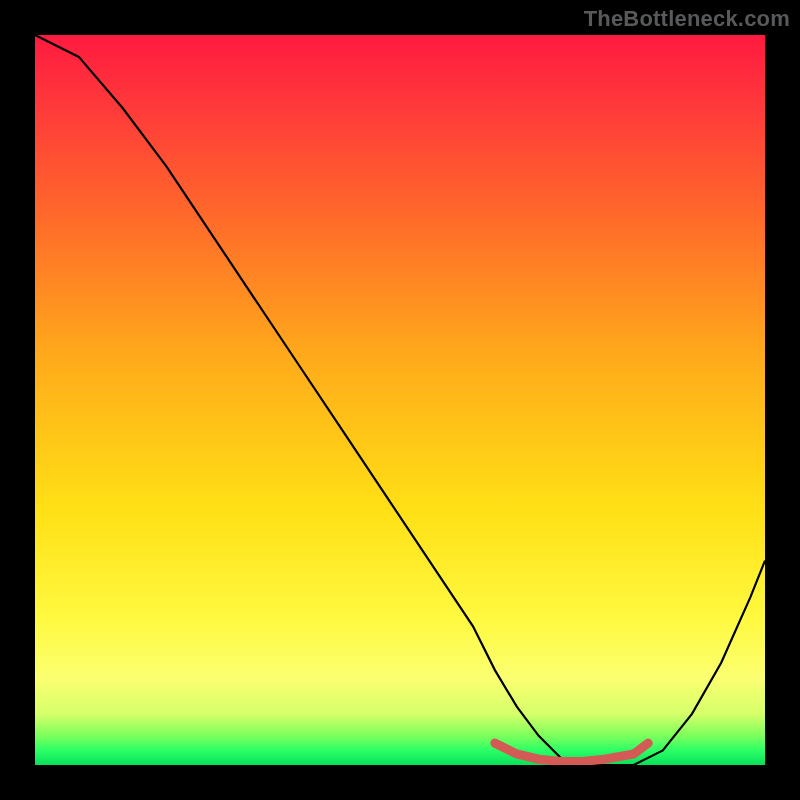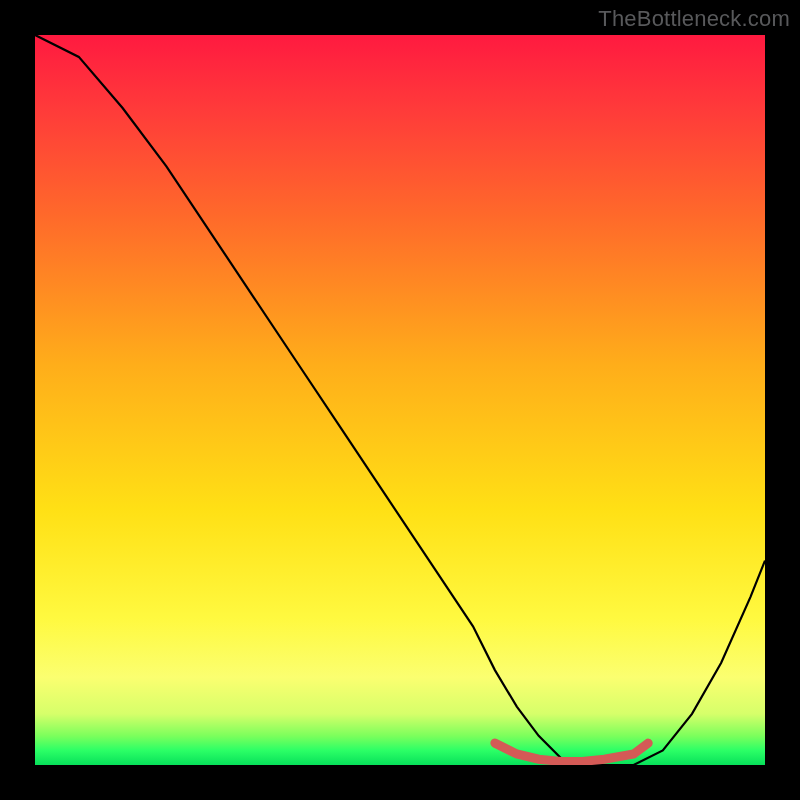--- a/index.html
+++ b/index.html
@@ -30,21 +30,21 @@
       #07e05a 100%
     );
   }
   .attribution {
     position: absolute;
     top: 6px;
     right: 10px;
     font-family: Arial, Helvetica, sans-serif;
     font-size: 22px;
     color: #58595b;
-    font-weight: 400;
+    font-weight: 700;
     letter-spacing: 0.2px;
   }
   svg.curve {
     position: absolute;
     left: 0; top: 0;
     width: 730px; height: 730px;
   }
 </style>
 </head>
 <body>

